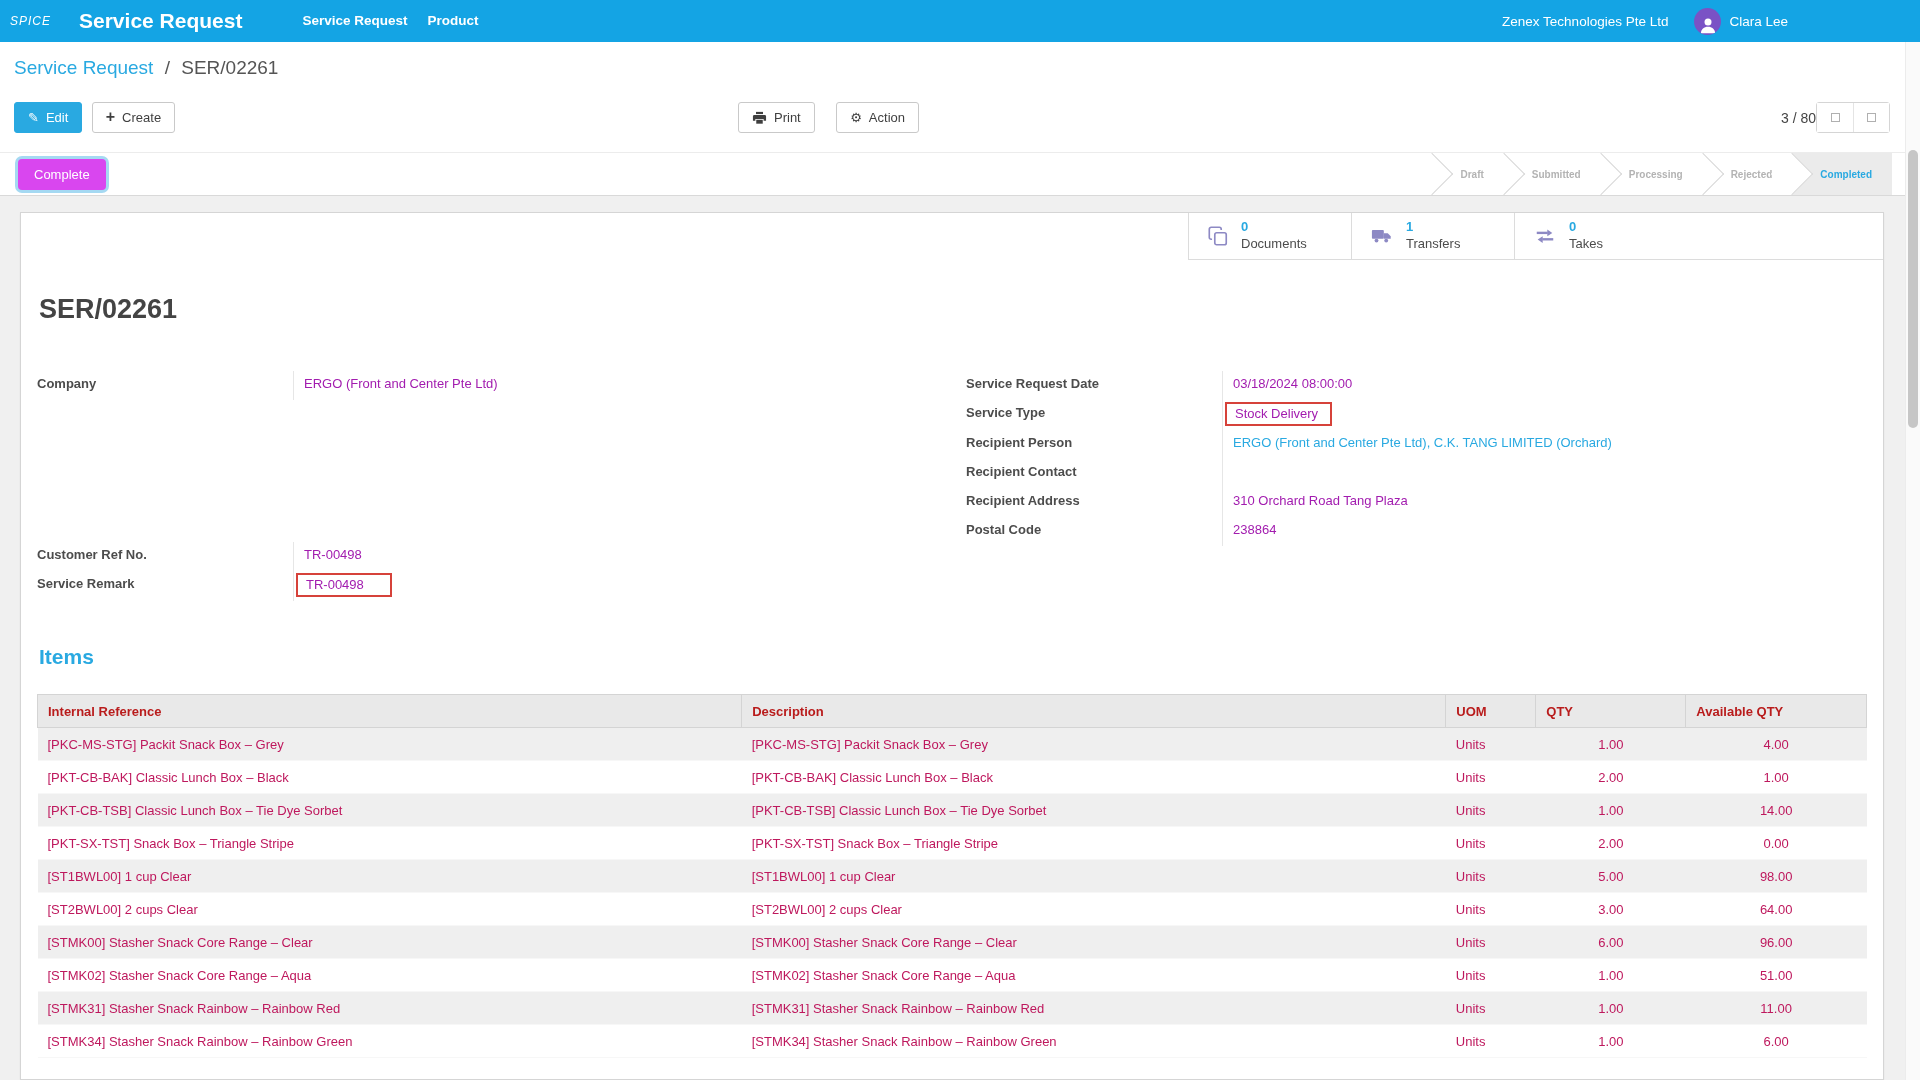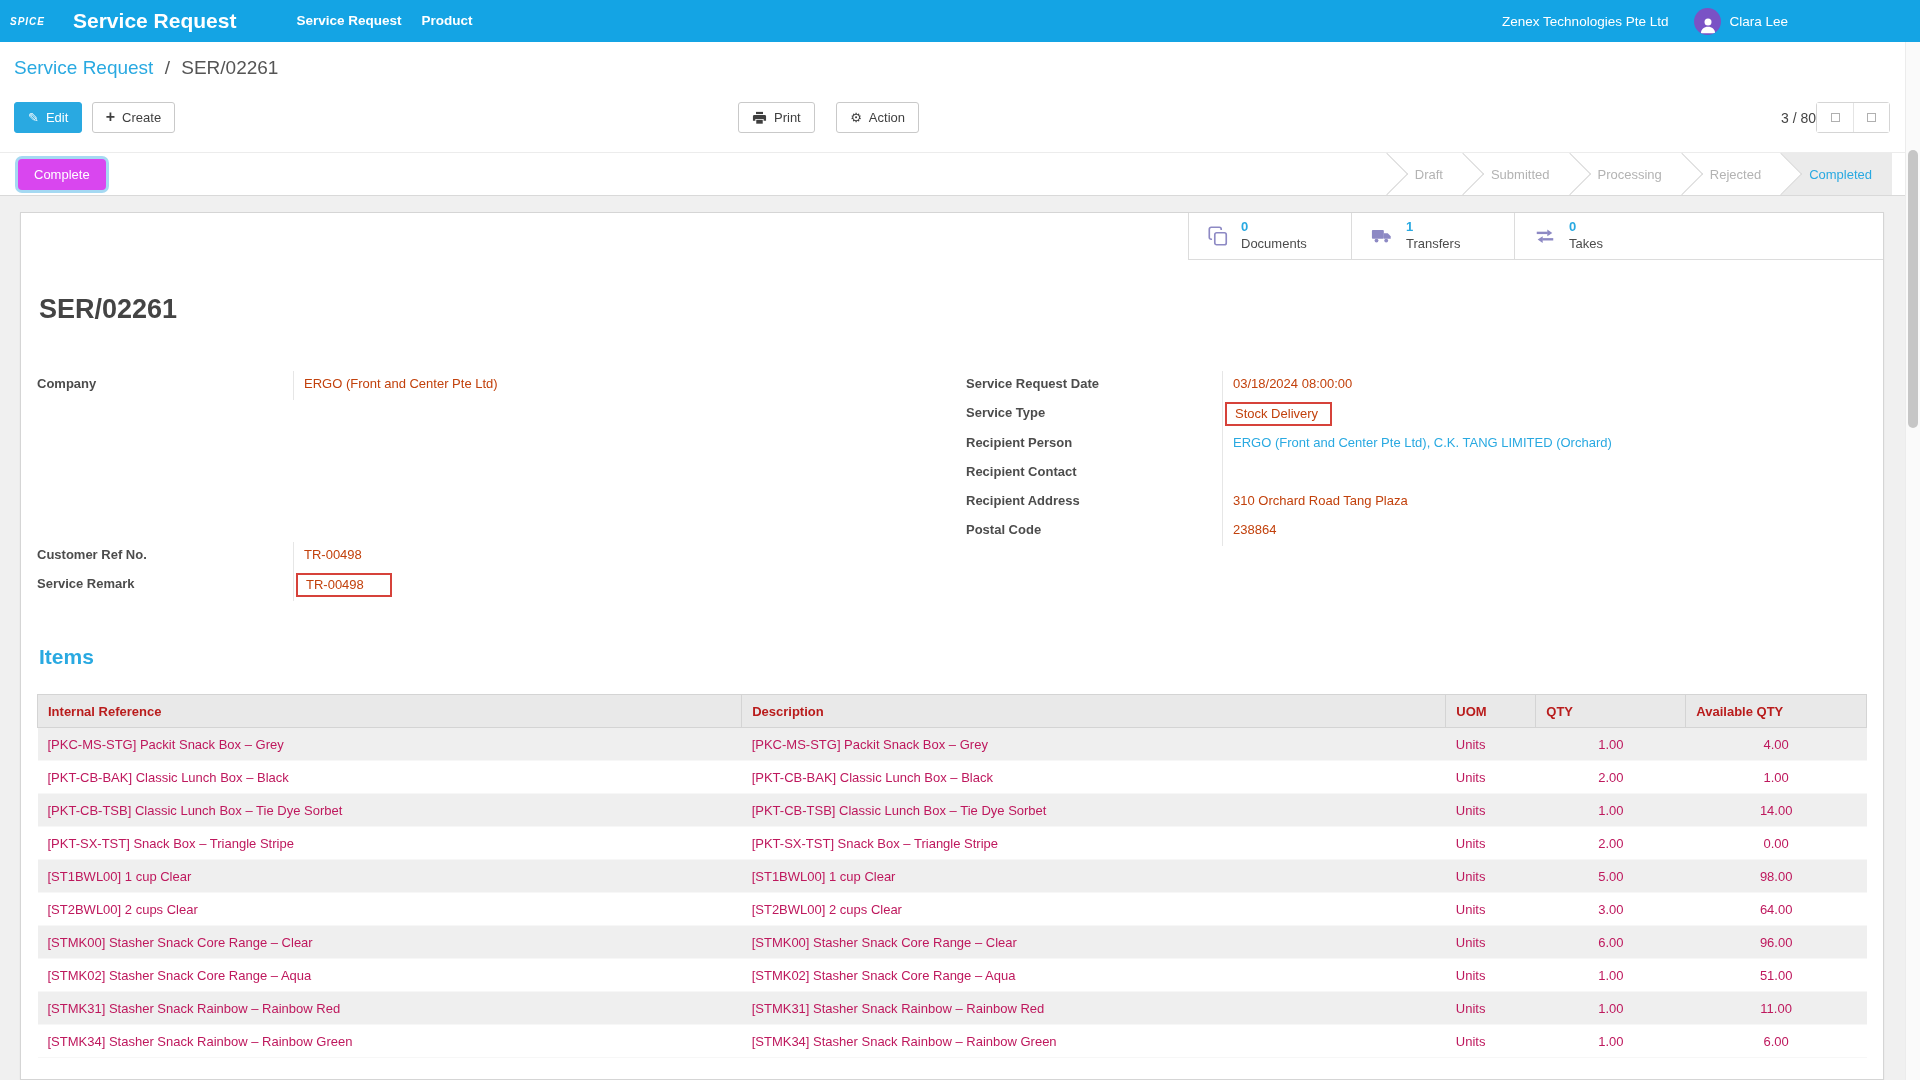--- a/index.html
+++ b/index.html
@@ -10,21 +10,21 @@
     --avatar:#7a52c5;
     --text:#4a4a4a;
   }
   *{box-sizing:border-box}
   body{
     margin:0;width:1920px;height:1080px;overflow:hidden;position:relative;
     font-family:"Liberation Sans","DejaVu Sans",sans-serif;background:#fff;color:var(--text);
   }
   
   .navbar{height:42px;background:var(--navbar);display:flex;align-items:center;color:#fff;padding:0 0 0 10px}
-  .logo{font-size:10px;font-weight:bold;font-style:italic;letter-spacing:1px;cursor:pointer}
+  .logo{font-size:12px;font-weight:normal;font-style:italic;letter-spacing:1px;cursor:pointer}
   .app-title{font-size:21px;font-weight:bold;margin-left:28px}
   .nav-menu{display:flex;margin-left:50px}
   .nav-item{font-size:13.5px;font-weight:600;padding:0 10px;line-height:42px;cursor:pointer}
   .nav-right{margin-left:auto;display:flex;align-items:center;padding-right:132px;font-size:13.5px}
   .nav-company{cursor:pointer}
   .avatar{width:27px;height:27px;border-radius:50%;background:var(--avatar);margin:0 8px 0 26px;
     display:flex;align-items:flex-end;justify-content:center;overflow:hidden}
   .nav-user{cursor:pointer}
   
   .breadcrumb-row{height:48px;padding:15px 0 0 14px;font-size:19px}
@@ -47,21 +47,21 @@
   .pager-btn{width:36px;display:flex;align-items:center;justify-content:center;cursor:pointer;background:#fff}
   .pager-btn + .pager-btn{border-left:1px solid #e4e4e4}
   .sq{width:9px;height:9px;border:1px solid #b0b0b0;display:block}
   
   .statusbar{height:44px;border-top:1px solid #ececec;border-bottom:1px solid #d9d9d9;background:#fff;
     display:flex;align-items:center;justify-content:space-between;padding-left:18px;overflow:hidden}
   .complete-btn{background:#d946ef;color:#fff;border:none;border-radius:4px;font-size:13px;
     padding:8px 16px;box-shadow:0 0 0 3px #a5d9f2;cursor:pointer}
   .steps{display:flex;height:42px;margin-right:28px;position:relative}
   .step{position:relative;display:flex;align-items:center;padding:0 20px 0 28px;
-    font-size:13px;font-weight:normal;color:#b3b3b3;background:#fff;cursor:pointer}
+    font-size:10px;font-weight:bold;color:#b3b3b3;background:#fff;cursor:pointer}
   .step.lead{padding:0;width:0;cursor:default}
   .step::after{content:"";position:absolute;right:-15px;top:50%;width:29px;height:29px;
     transform:translateY(-50%) rotate(45deg);border-top:1px solid #d6d6d6;border-right:1px solid #d6d6d6;background:#fff}
   .step:last-child::after{display:none}
   .step.active{background:#ebebeb;color:var(--accent)}
   
   .content{background:#f0f0f0;height:884px;padding:16px 36px 0 20px;overflow:hidden}
   .sheet{background:#fff;border:1px solid #d5d5d5;height:100%;overflow:hidden;box-shadow:0 1px 2px rgba(0,0,0,.05)}
   .button-box{display:flex;justify-content:flex-end}
   .stat-wrap{width:695px;display:flex;border-bottom:1px solid #dcdcdc;height:47px}
@@ -71,21 +71,21 @@
   .stat-icon{color:var(--stat-icon);display:flex}
   .stat-text{display:flex;flex-direction:column;line-height:1.3;font-size:13px}
   .stat-value{color:var(--accent);font-weight:bold}
   .stat-label{color:#4c4c4c}
   .stat-spacer{flex:1}
   .sheet-body{padding:0 16px}
   .record-title{font-size:27px;font-weight:bold;color:#444;margin:34px 0 0 2px;line-height:1.15}
   .field-grid{display:grid;grid-template-columns:1fr 1fr;column-gap:28px;margin-top:46px}
   .field-row{display:flex;align-items:stretch;min-height:29px;font-size:13px}
   .field-label{width:256px;flex-shrink:0;font-weight:bold;color:#4c4c4c;padding-top:5px}
-  .field-value{flex:1;border-left:1px solid #e6e6e6;padding:5px 0 4px 10px;color:#c2410c}
+  .field-value{flex:1;border-left:1px solid #e6e6e6;padding:5px 0 4px 10px;color:#a21caf}
   .field-value.link{color:var(--accent);cursor:pointer}
   .group-gap{height:142px}
   .highlight-box{display:inline-block;border:2px solid var(--red);padding:2px 12px 3px 8px;
     margin:-3px 0 0 -8px;min-width:96px}
   .items-title{color:var(--accent);font-size:21px;font-weight:bold;margin:44px 0 0 2px}
   table.items{width:100%;border-collapse:collapse;margin-top:25px;font-size:13px}
   table.items th{background:#e9e9e9;border:1px solid #d4d4d4;font-weight:bold;color:#b91c1c;
     text-align:left;padding:8px 10px;height:33px}
   table.items td{padding:8px 10px;height:33px;color:#be185d}
   table.items tbody tr:nth-child(odd){background:#efefef}

